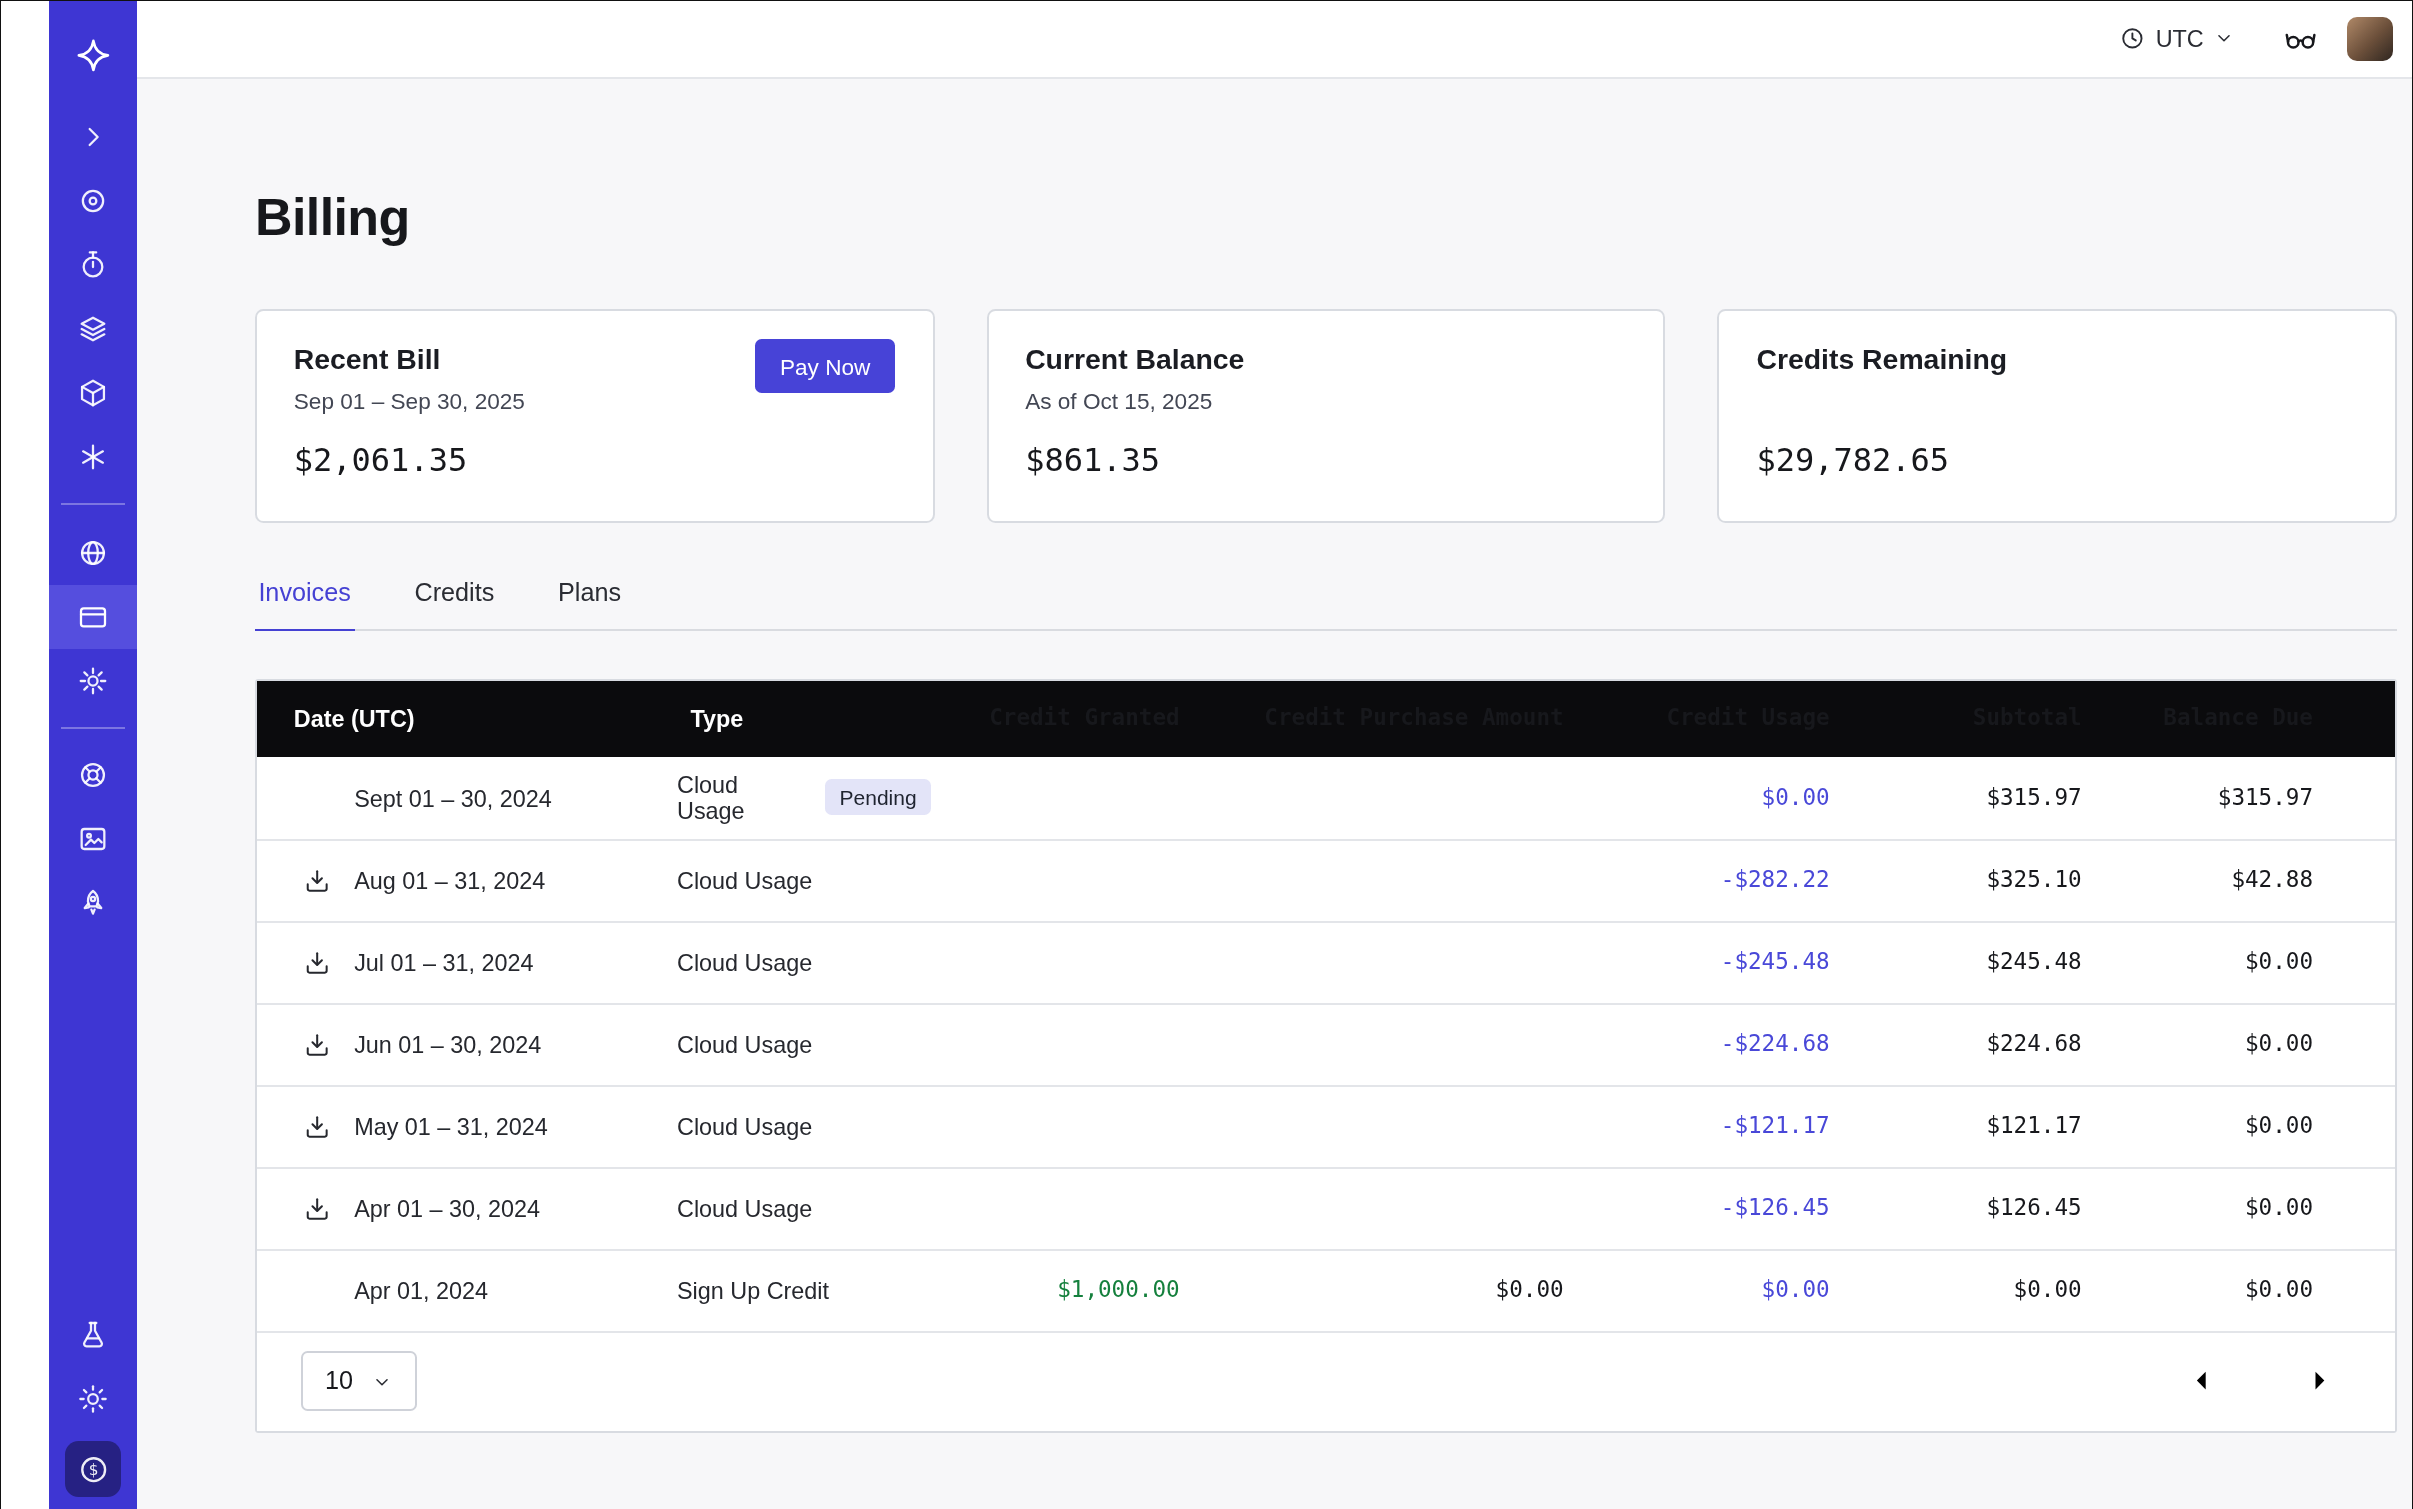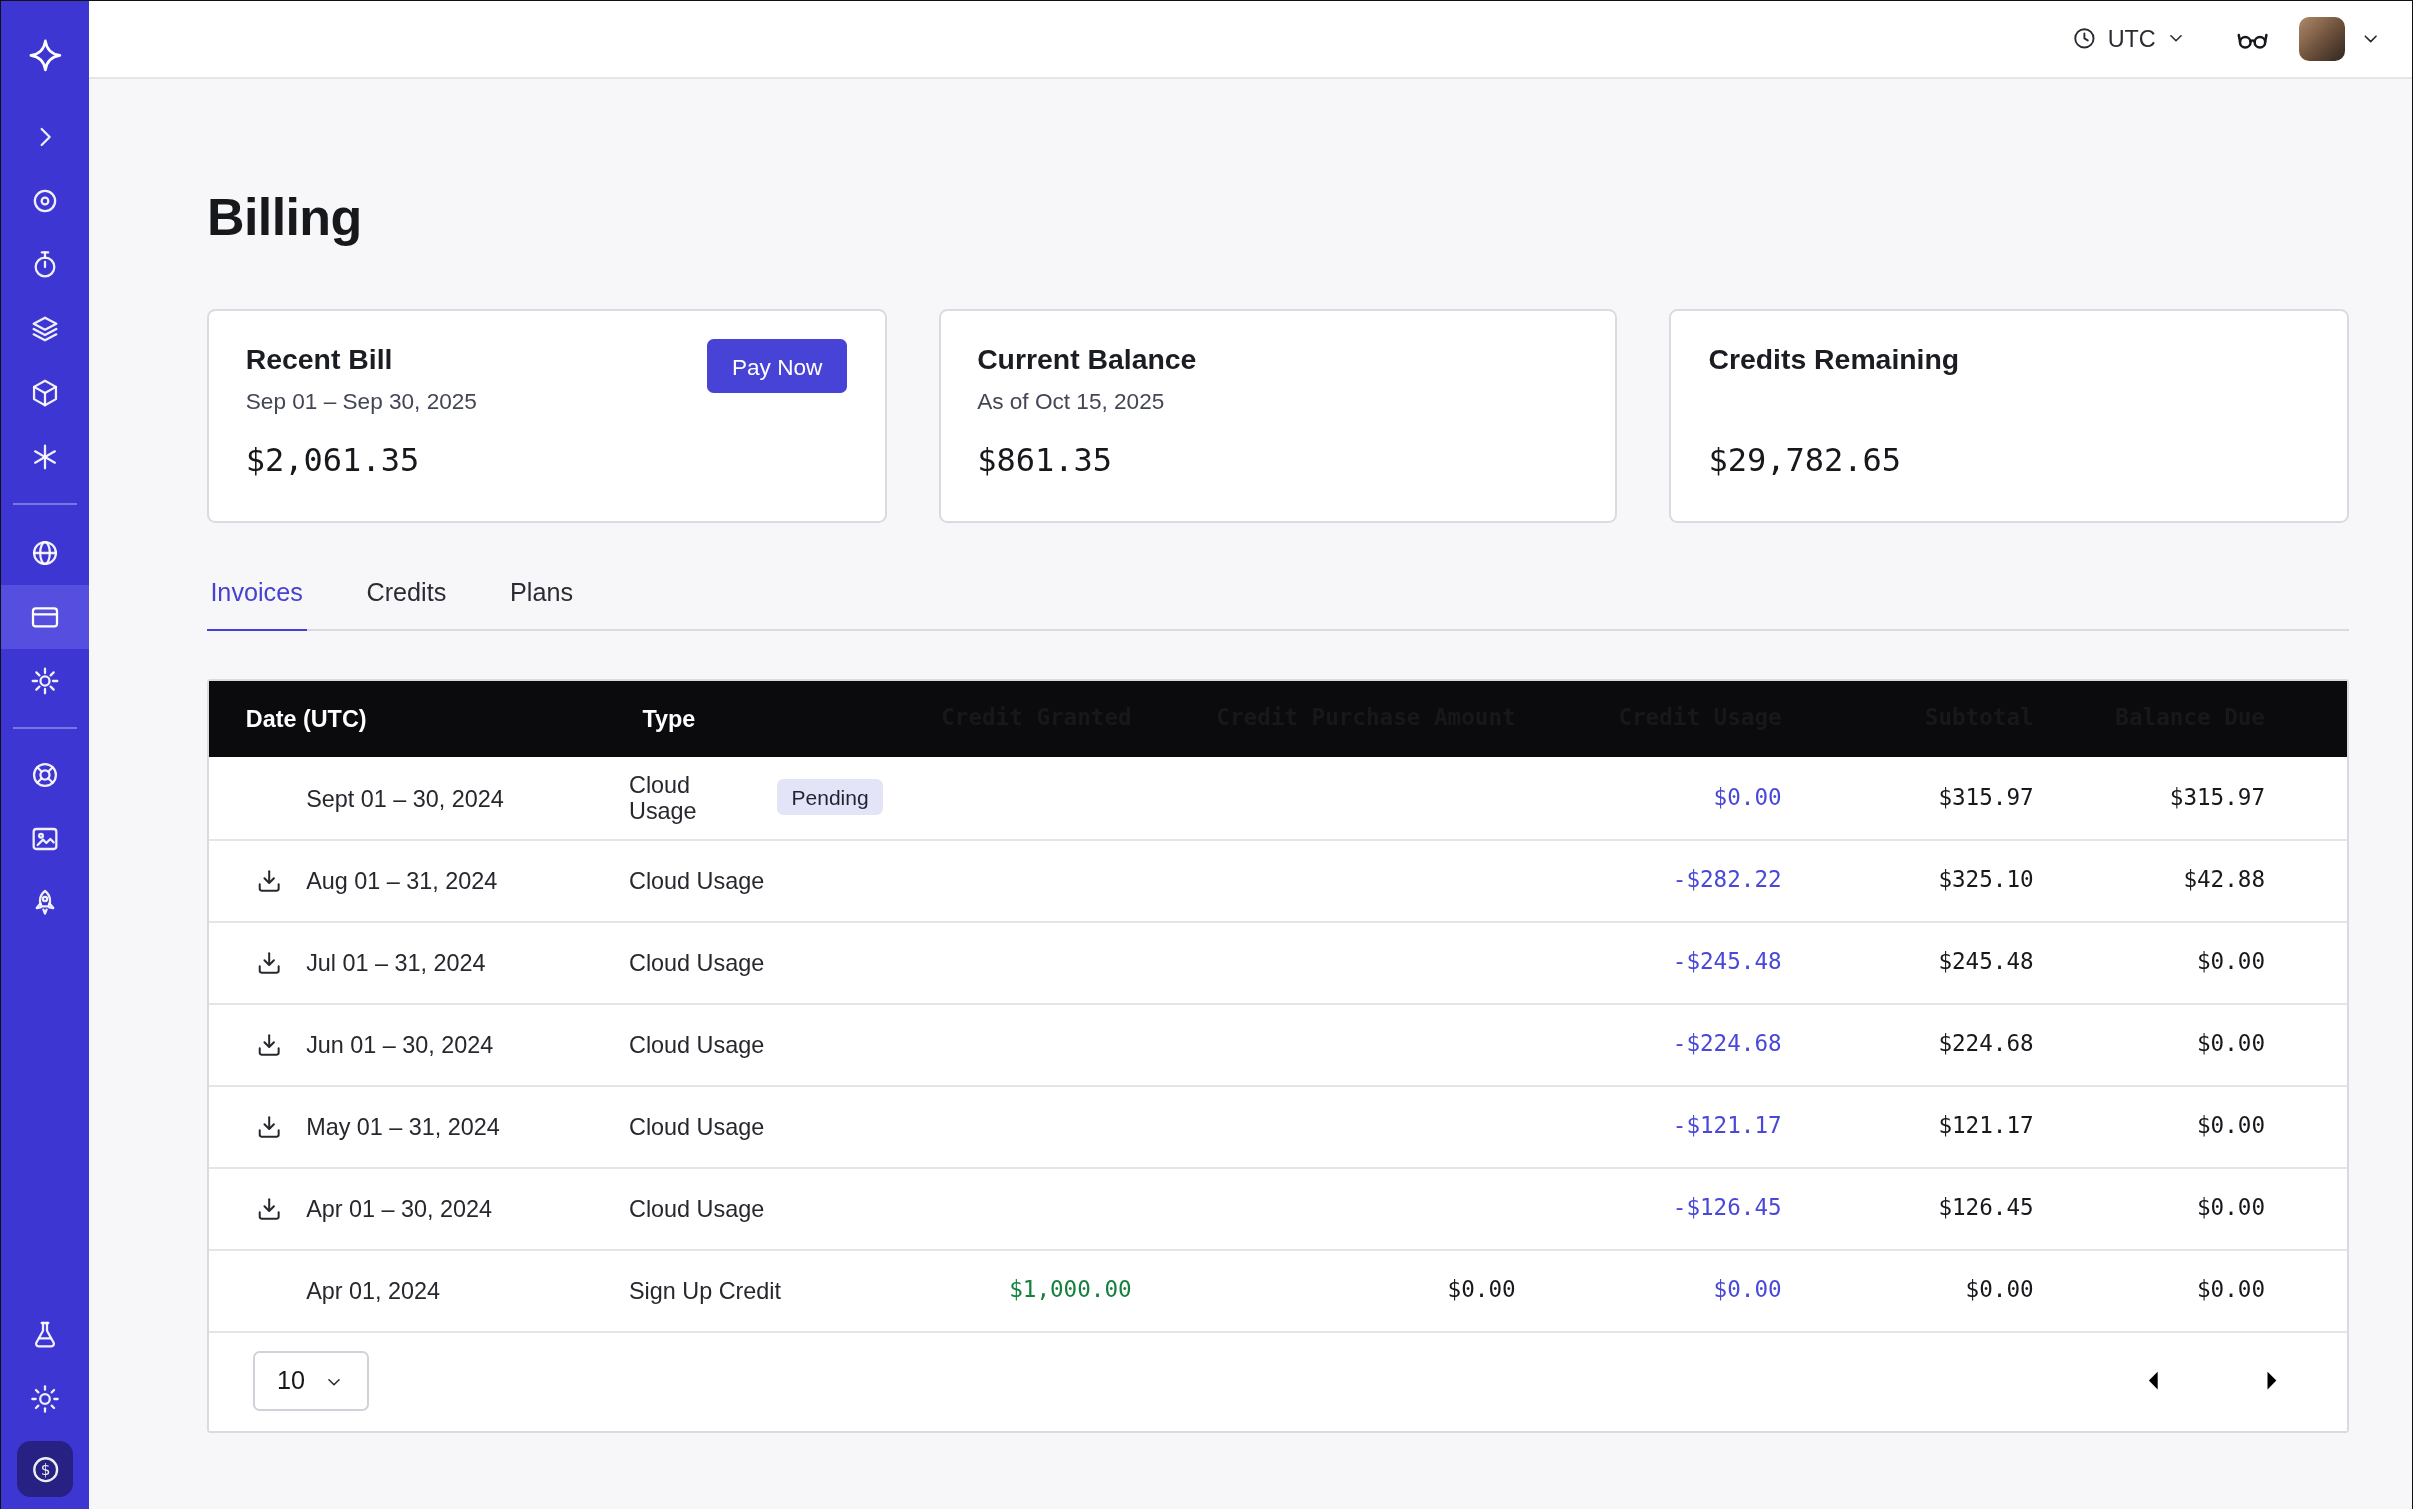--- a/index.html
+++ b/index.html
@@ -1,19 +1,19 @@
 <!DOCTYPE html>
 <html style="font-size:13.4px"><head>
 <meta charset="utf-8">
 <style>
   * { box-sizing: border-box; }
   html, body { margin: 0; padding: 0; background: #ffffff; }
   .stage {
     width: 2413px; height: 1510px; overflow: hidden;
-    border: 1.7px solid #111; position: relative;
+    border: 1.7px solid #111; position: relative; padding-left: 48px;
   }
   .app {
     width: 1207px; height: 755px;
     transform: scale(2); transform-origin: 0 0;
     display: flex;
     font-family: "Liberation Sans", sans-serif;
     background: #f7f7f9;
     color: #1a1b1f;
   }
 

